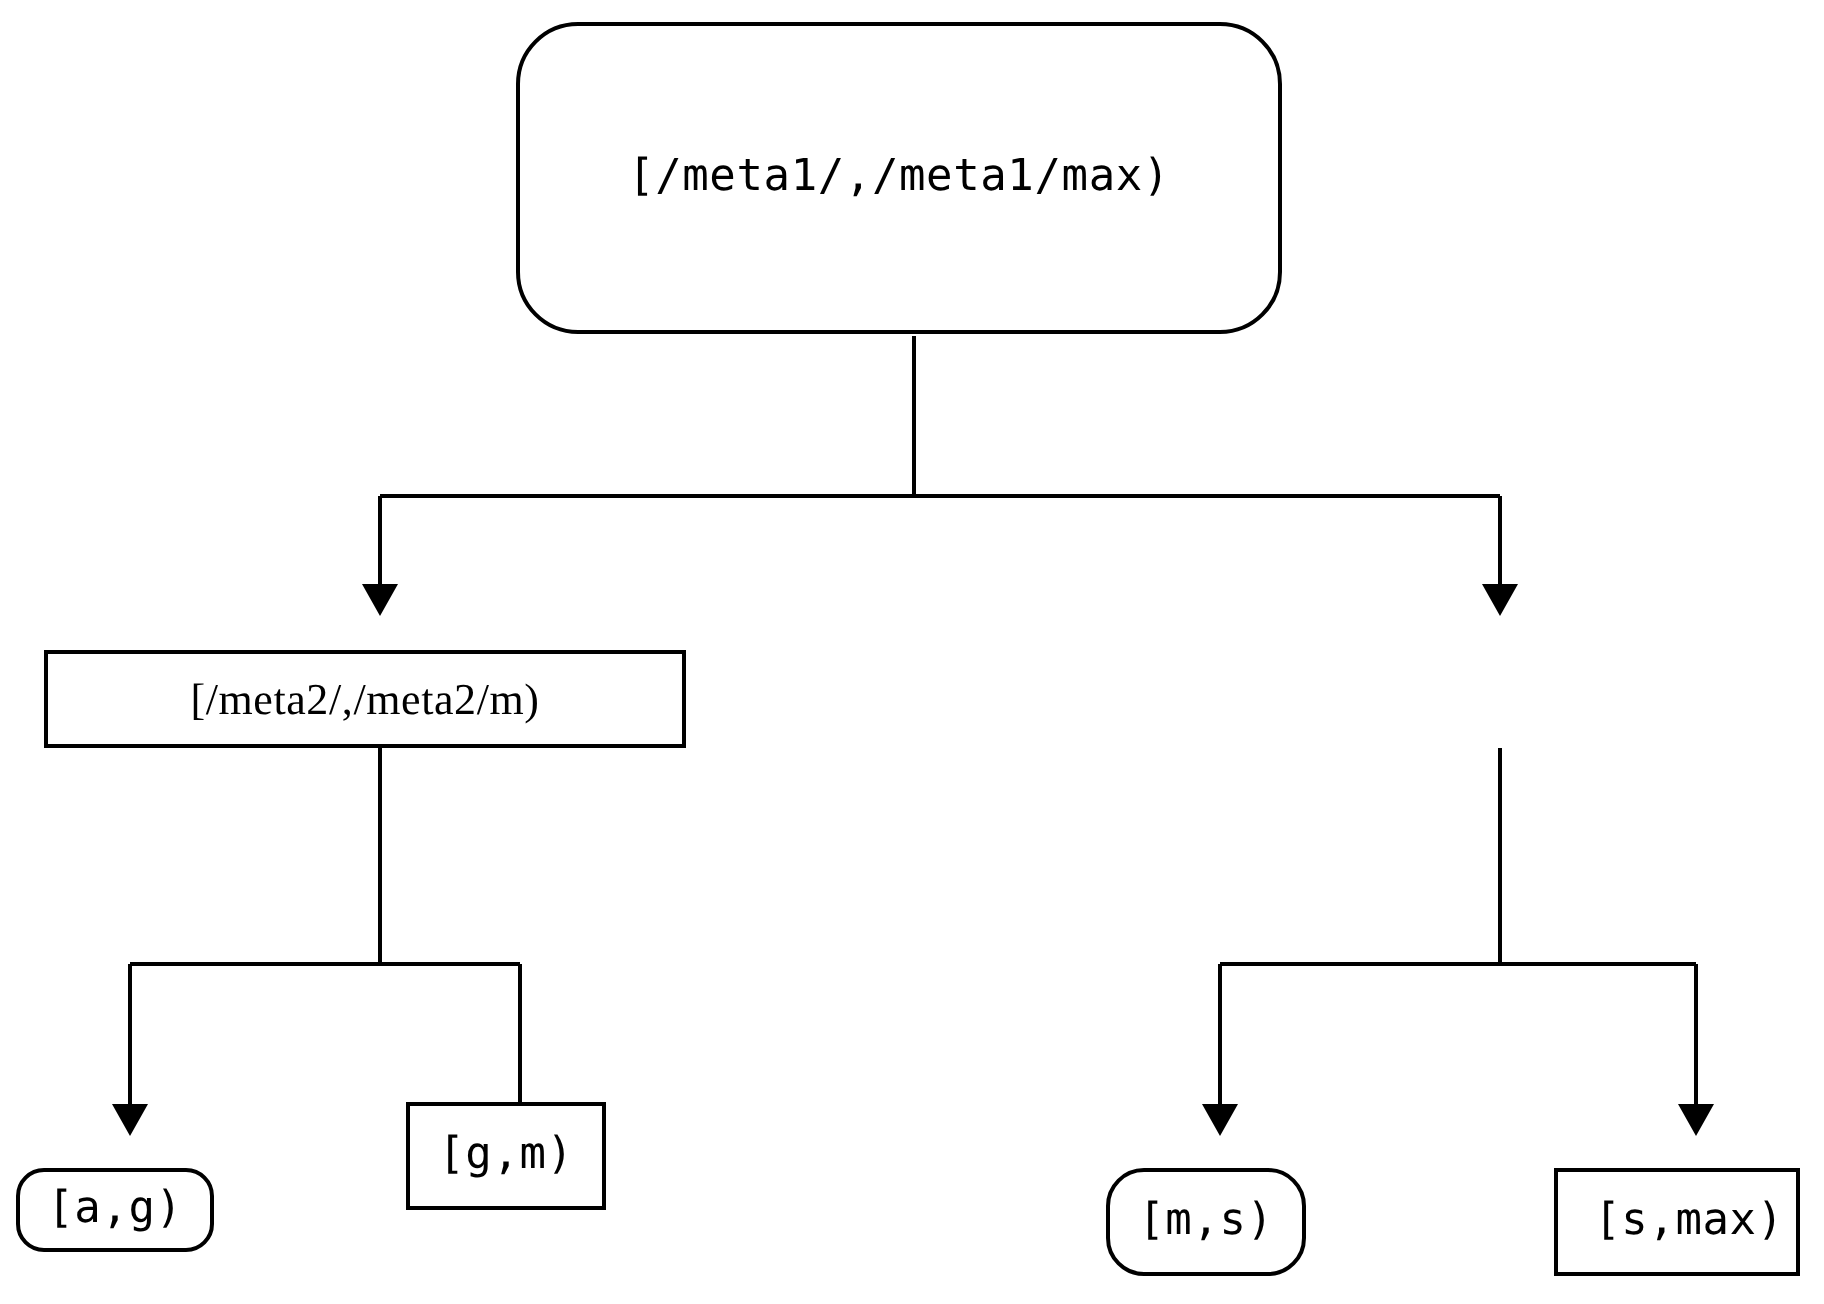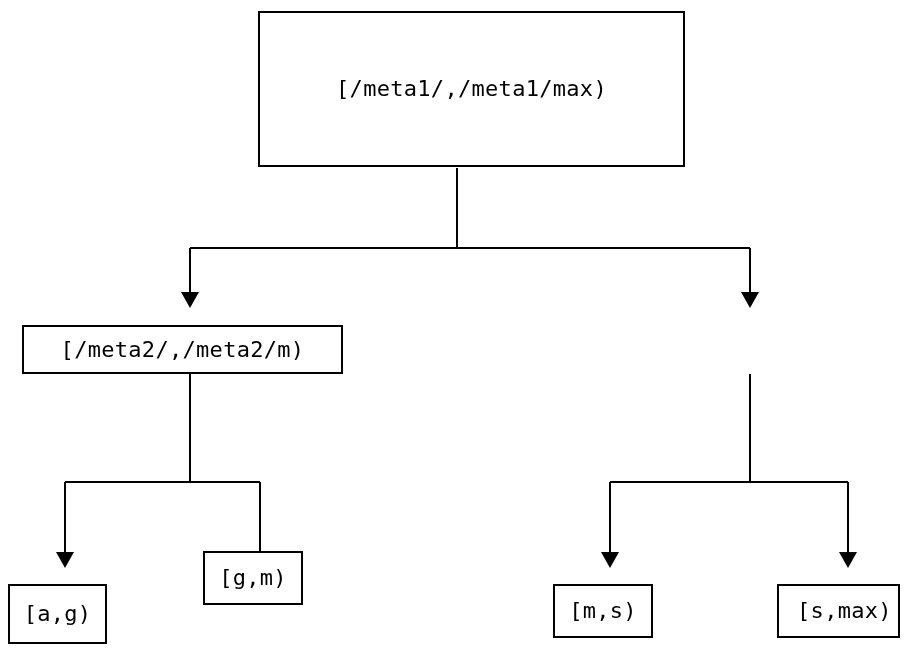--- a/index.html
+++ b/index.html
@@ -27,26 +27,26 @@
     background: #ffffff;
     color: #000000;
     display: flex;
     align-items: center;
     justify-content: center;
     font-size: 22px;
     line-height: 1;
     white-space: nowrap;
     letter-spacing: 0.3px;
   }
-  .node-root   { left: 258px; top: 11px;  width: 427px; height: 156px; }
-  .node-left   { left: 22px;  top: 325px; width: 321px; height: 49px; }
+  .node-root   { left: 258px; top: 11px;  width: 383px; height: 156px; border-radius: 31px; }
+  .node-left   { left: 22px;  top: 325px; width: 321px; height: 49px; font-family: Liberation Serif, serif; }
   .node-right  { left: 582px; top: 325px; width: 320px; height: 49px; }
-  .node-leaf1  { left: 8px;   top: 584px; width: 99px;  height: 60px; }
+  .node-leaf1  { left: 8px;   top: 584px; width: 99px;  height: 42px; border-radius: 14px; }
   .node-leaf2  { left: 203px; top: 551px; width: 100px; height: 54px; }
-  .node-leaf3  { left: 553px; top: 584px; width: 100px; height: 54px; }
+  .node-leaf3  { left: 553px; top: 584px; width: 100px; height: 54px; border-radius: 19px; }
   .node-leaf4  { left: 777px; top: 584px; width: 123px; height: 54px; padding-left: 12px; }
 </style>
 </head>
 <body>
 
 <div class="stage">
 
   <svg class="edges" width="912" height="652" viewBox="0 0 912 652" aria-hidden="true">
 
     <path fill="none" stroke-width="2" d="M457 168 L457 248

